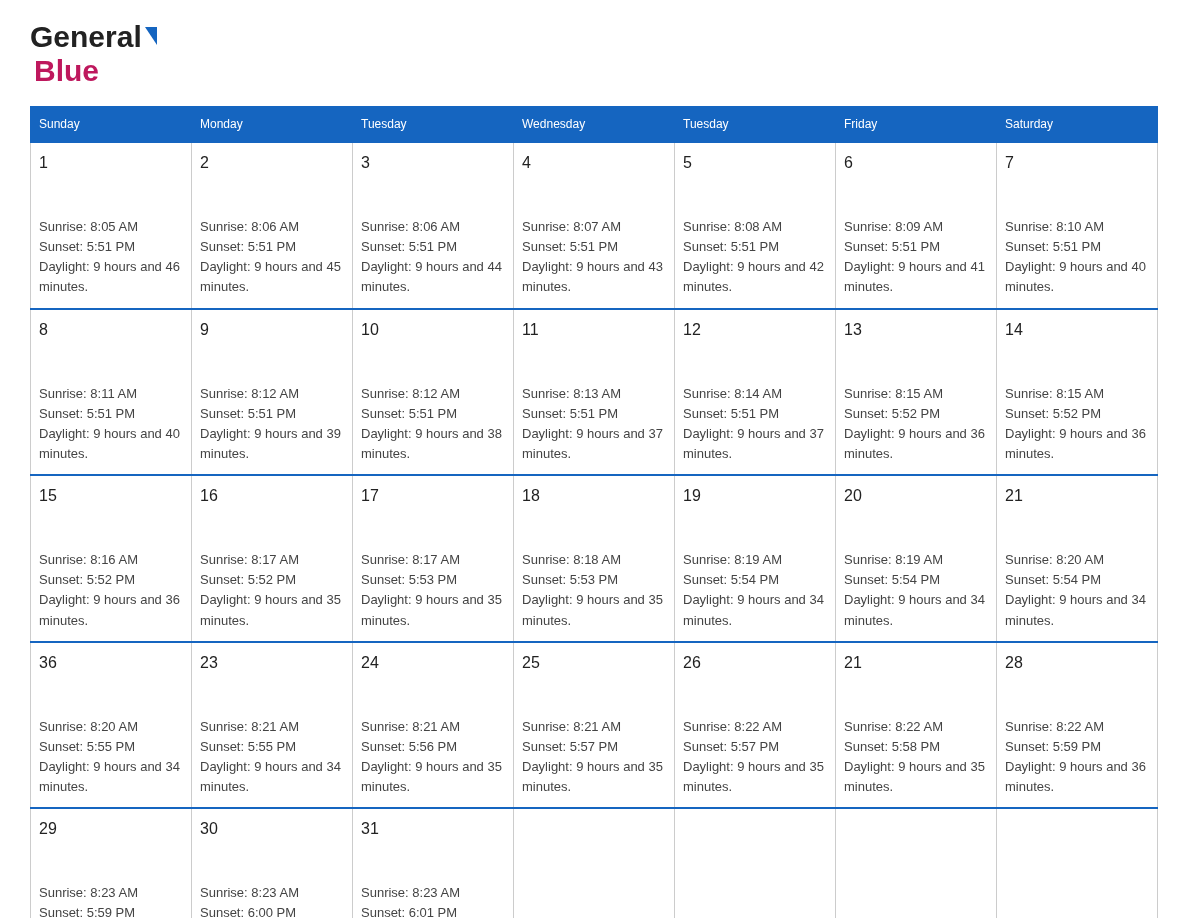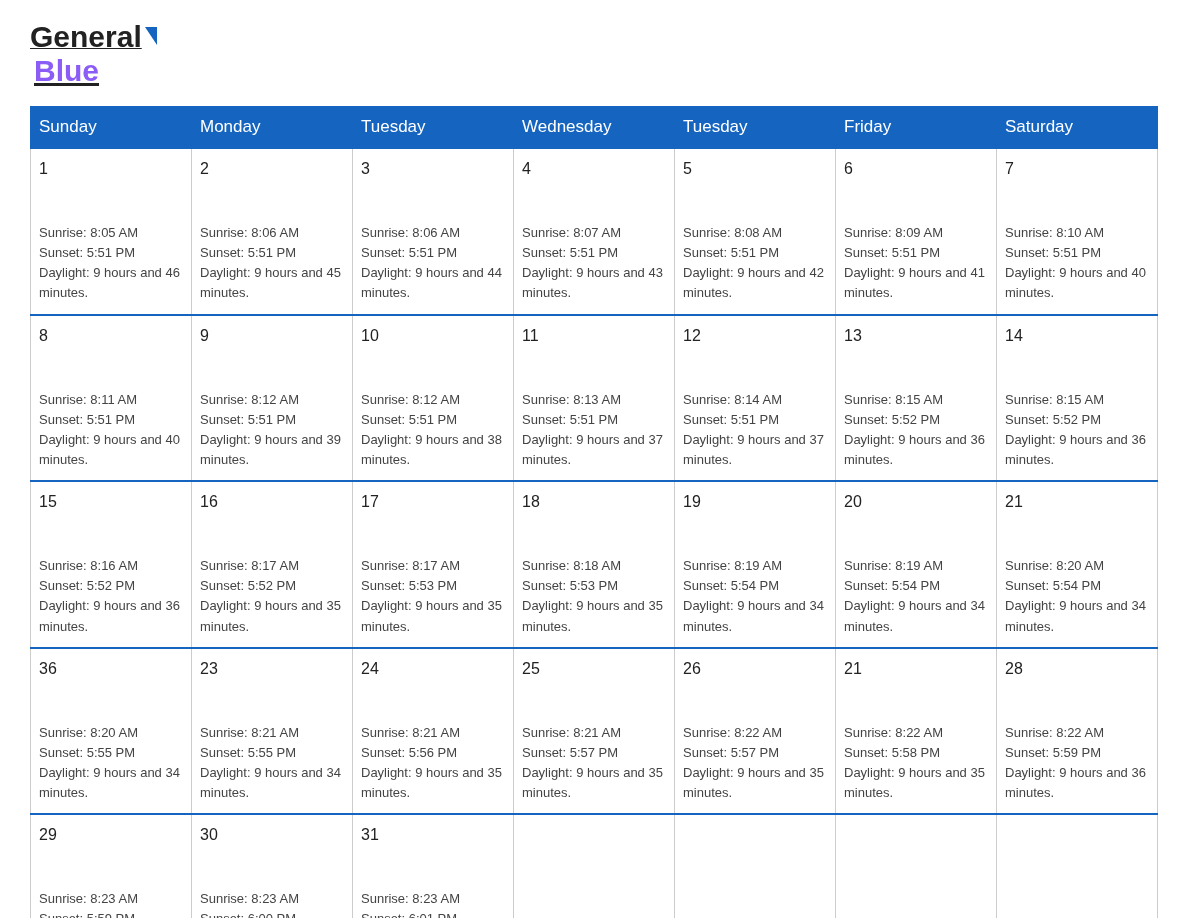--- a/index.html
+++ b/index.html
@@ -14,21 +14,20 @@
     .header-row {
       display: flex;
       justify-content: space-between;
       align-items: flex-start;
       margin-bottom: 18px;
     }
     .logo {
       display: flex;
       flex-direction: column;
       align-items: flex-start;
-      text-decoration: underline;
     }
     .title-section {
       text-align: right;
     }
     .month-title {
       font-size: 52px;
       font-weight: 300;
       color: #222;
       line-height: 1.1;
     }
@@ -38,21 +37,21 @@
       color: #444;
     }
     .calendar-table {
       width: 100%;
       border-collapse: collapse;
       table-layout: fixed;
     }
     .calendar-table th {
       background-color: #1565c0;
       color: #fff;
-      font-size: 17px;
+      font-size: 12px;
       font-weight: normal;
       padding: 10px 8px;
       text-align: left;
       border: 1px solid #1565c0;
     }
     .calendar-table td {
       vertical-align: top;
       padding: 8px 8px 10px 8px;
       border: 1px solid #ccc;
       font-size: 13px;
@@ -87,21 +86,21 @@
     }
   </style>
 </head>
 <body>
 
 <div class="header-row">
   <div class="logo">
     <div>
       <span style="font-size:30px;font-weight:bold;color:#222;">General<span style="display:inline-block;width:0;height:0;border-left:12px solid transparent;border-right:0px solid transparent;border-top:18px solid #1565c0;margin-left:3px;vertical-align:middle;position:relative;top:-3px;"></span></span>
     </div>
-    <div style="font-size:30px;font-weight:bold;color:#8b5cf6;padding-left:4px;">Blue</div>
+    <div style="font-size:30px;font-weight:bold;color:#be185d;padding-left:4px;">Blue</div>
   </div>
   <div class="title-section">
     <div class="month-title"></div>
     <div class="location-title"></div>
   </div>
 </div>
 
 <table class="calendar-table">
   <thead>
     <tr>

